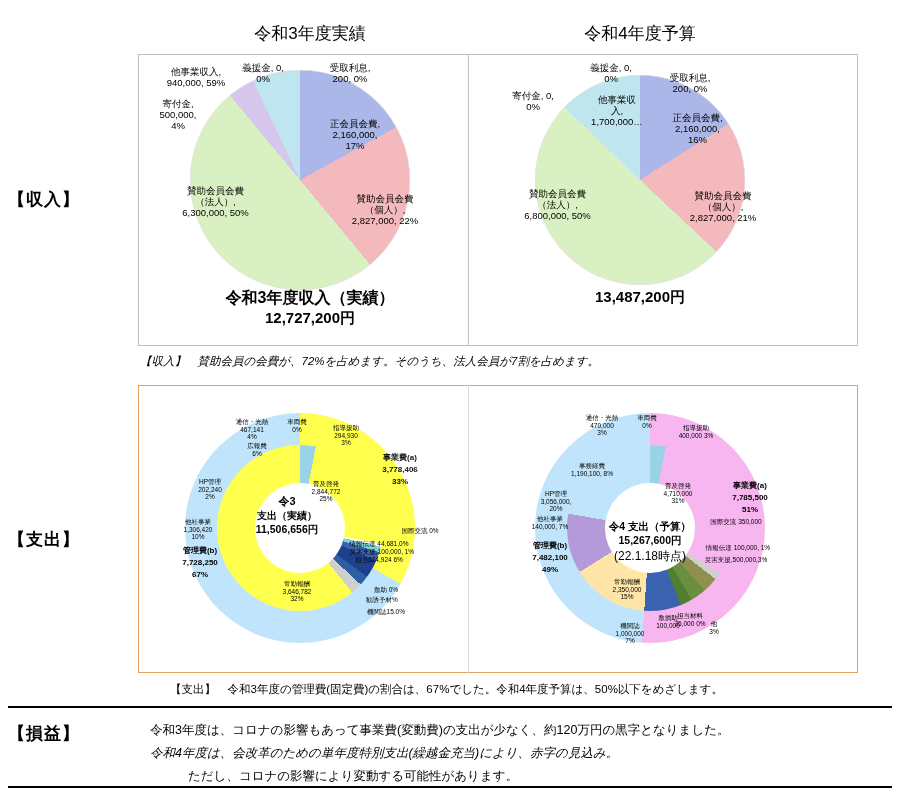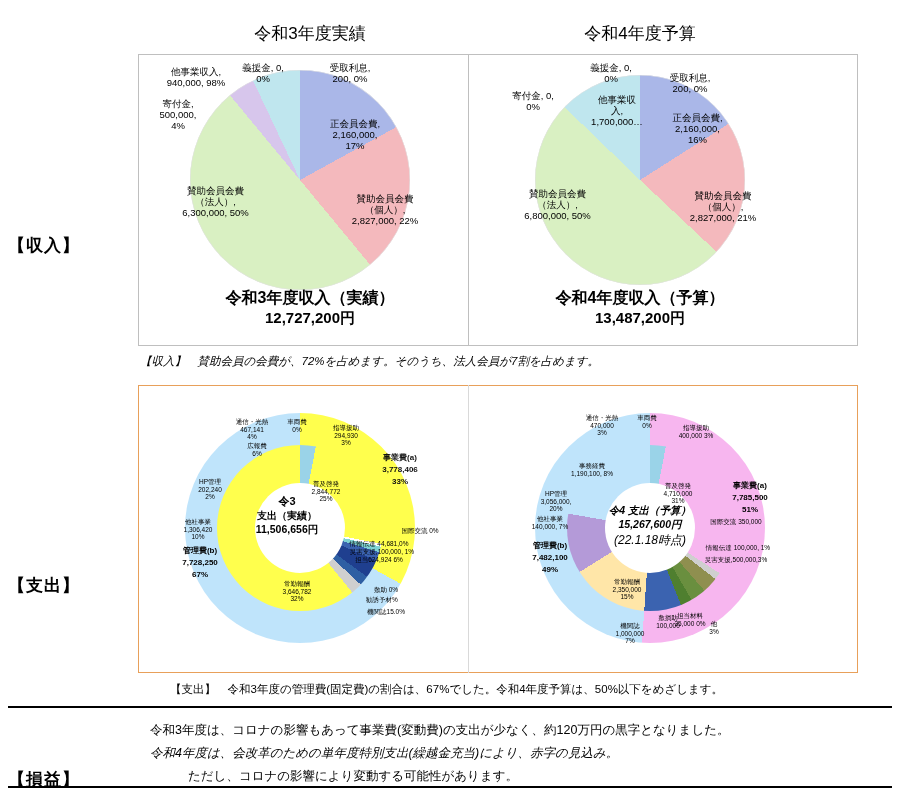--- a/index.html
+++ b/index.html
@@ -5,21 +5,21 @@
   html,body{margin:0;padding:0;}
   body{
     width:900px;height:793px;background:#ffffff;
     font-family:"Liberation Sans", sans-serif;
     color:#000;position:relative;overflow:hidden;
   }
   .wrap{position:absolute;left:0;top:0;width:900px;height:793px;}
 
   
   .sec-label{
-    position:absolute;font-size:17px;font-weight:bold;letter-spacing:1px;margin-top:46px;
+    position:absolute;font-size:17px;font-weight:bold;letter-spacing:1px;
   }
   #lbl-income{left:8px;top:188px;}
   #lbl-expense{left:8px;top:528px;}
   #lbl-profit{left:8px;top:722px;}
 
   
   #income-box{
     position:absolute;left:138px;top:54px;width:720px;height:292px;
     border:1px solid #bfbfbf;box-sizing:border-box;
   }
@@ -98,21 +98,21 @@
          #bfe6ee 334.7deg 361deg,
          #ffe6a8 361deg 361deg,
          #cfe8f7 361deg 360deg);
        box-shadow:0 0 0 0.5px #e0e0e0 inset;"></div>
 
   <div class="lbl" style="left:310px;top:62px;width:80px;">受取利息,
 200, 0%</div>
   <div class="lbl" style="left:228px;top:62px;width:70px;">義援金, 0,
 0%</div>
   <div class="lbl" style="left:152px;top:66px;width:88px;">他事業収入,
-940,000, 98%</div>
+940,000, 59%</div>
   <div class="lbl" style="left:142px;top:98px;width:72px;">寄付金,
 500,000,
 4%</div>
   <div class="lbl" style="left:310px;top:118px;width:90px;">正会員会費,
 2,160,000,
 17%</div>
   <div class="lbl" style="left:330px;top:193px;width:110px;">賛助会員会費
 （個人）,
 2,827,000, 22%</div>
   <div class="lbl" style="left:158px;top:185px;width:115px;">賛助会員会費
@@ -145,21 +145,20 @@
 2,160,000,
 16%</div>
   <div class="lbl" style="left:668px;top:190px;width:110px;">賛助会員会費
 （個人）,
 2,827,000, 21%</div>
   <div class="lbl" style="left:500px;top:188px;width:115px;">賛助会員会費
 （法人）,
 6,800,000, 50%</div>
 
   <div class="total" style="left:500px;top:288px;width:280px;">
-    <div class="t1">令和4年度収入（予算）</div>
     <div class="t2">13,487,200円</div>
   </div>
 
   <div class="note" style="left:140px;top:354px;width:720px;font-style:italic;">【収入】　賛助会員の会費が、72%を占めます。そのうち、法人会員が7割を占めます。</div>
 
   <div id="expense-box"></div>
   <div id="expense-divider"></div>
 
   <div class="pie" style="left:185px;top:413px;width:230px;height:230px;
        background:conic-gradient(from 0deg,
@@ -232,21 +231,21 @@
          #cfcfcf 123deg 128deg,
          #8f8f4f 128deg 139deg,
          #6a8f3f 139deg 150deg,
          #4f7f2f 150deg 158deg,
          #3b63b0 158deg 184deg,
          #ffe6a8 184deg 238deg,
          #b49ad8 238deg 280deg,
          #bfe4fb 280deg 360deg);"></div>
   <div class="donut-center" style="left:605px;top:483px;width:90px;height:90px;"></div>
 
-  <div class="donut-label-box" style="left:600px;top:504px;width:100px;font-style:italic;">
+  <div class="donut-label-box" style="left:600px;top:520px;width:100px;">
     <div style="font-size:10.5px;font-weight:bold;">令4 支出（予算）</div>
     <div style="font-size:10.5px;font-weight:bold;">15,267,600円</div>
     <div style="font-size:12px;">(22.1.18時点)</div>
   </div>
 
   <div class="lbl sm b" style="left:718px;top:480px;width:64px;">事業費(a)
 7,785,500
 51%</div>
   <div class="lbl sm b" style="left:518px;top:540px;width:64px;">管理費(b)
 7,482,100

